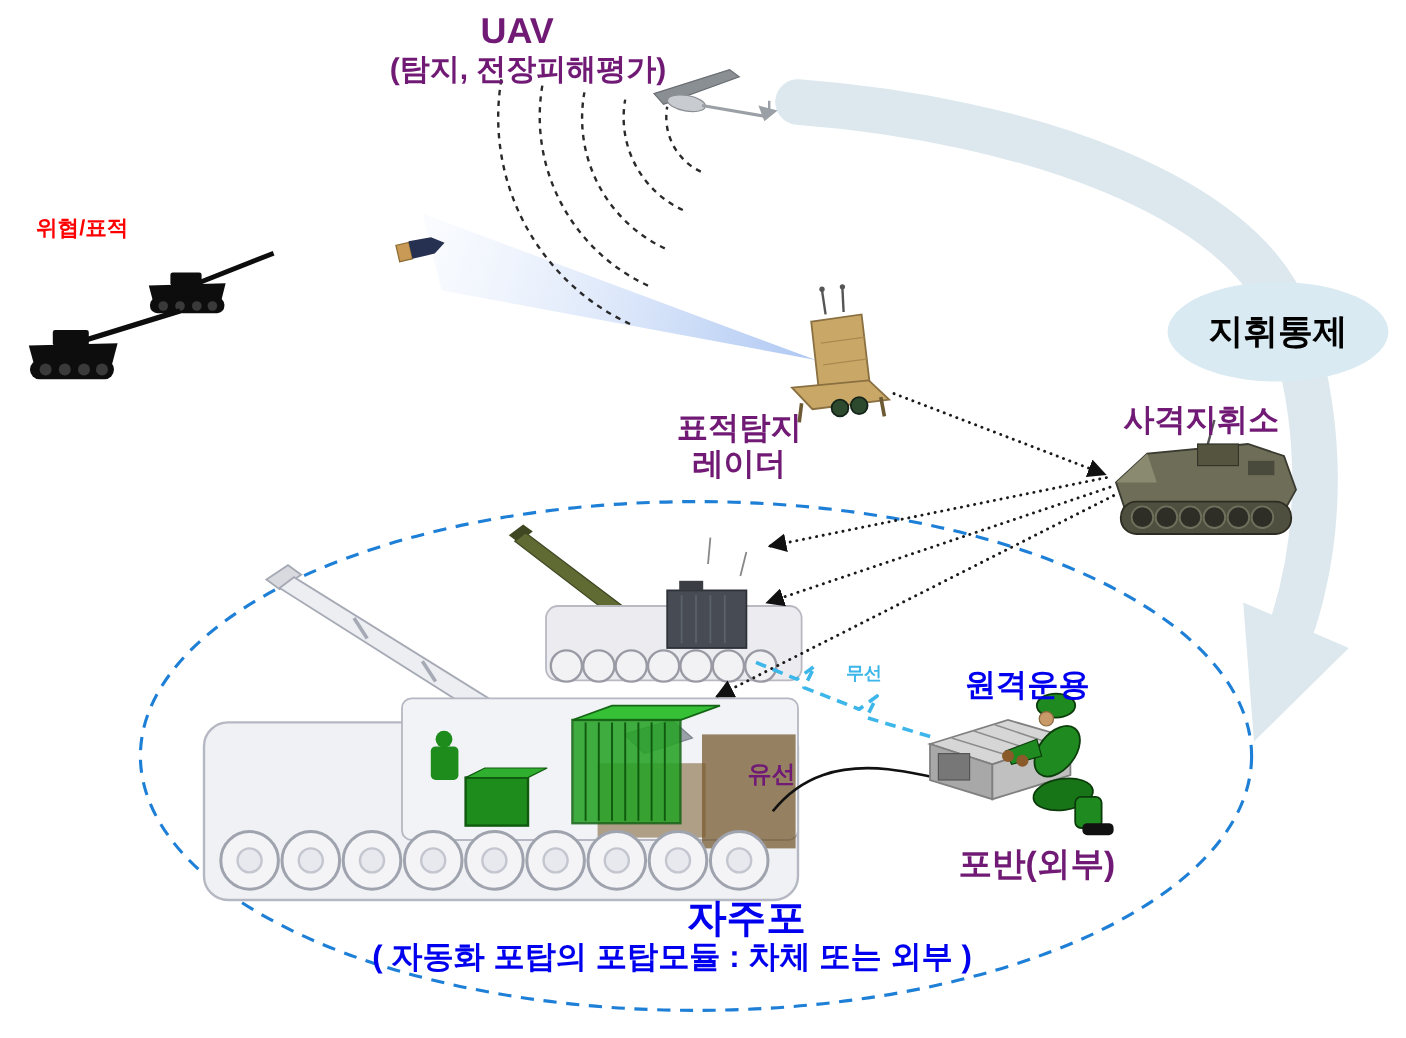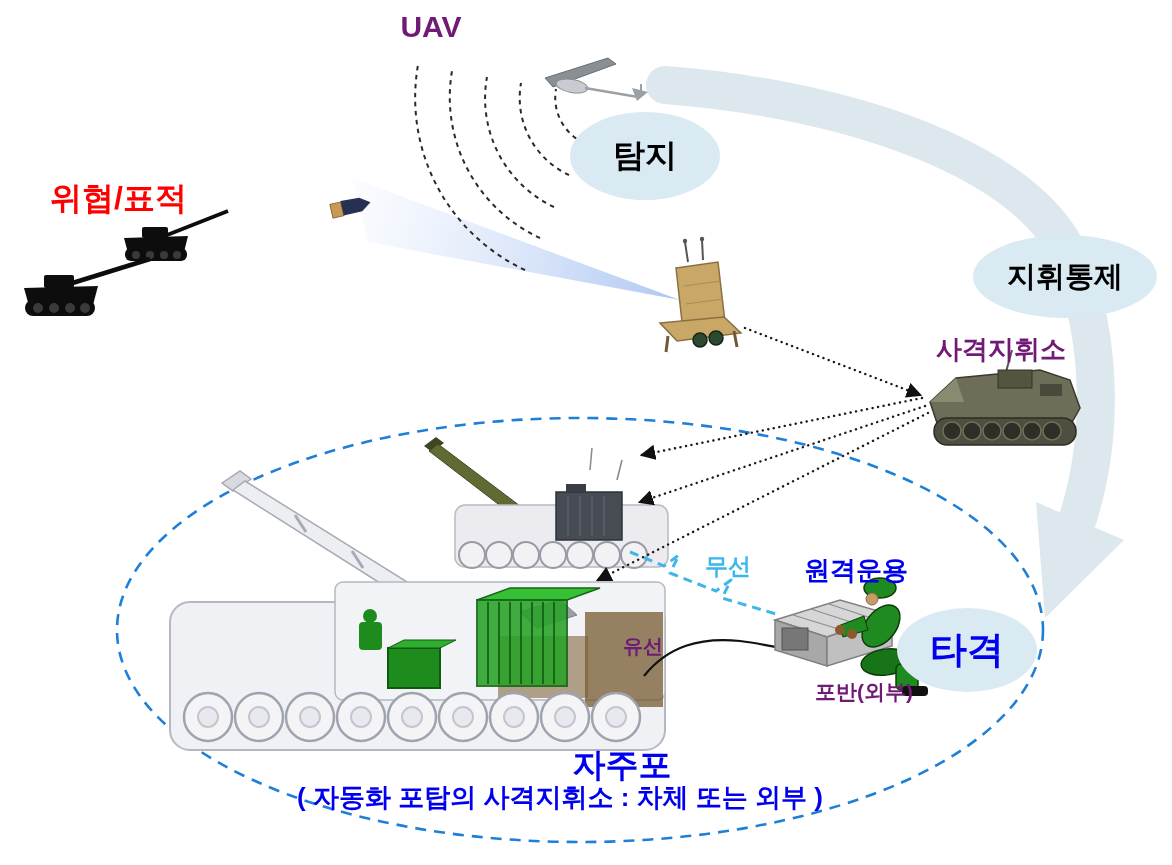--- a/index.html
+++ b/index.html
@@ -222,43 +222,42 @@
       <polygon points="864,616 838,626 843,637 868,630" fill="#1f8a1f" stroke="#0c3c0c" stroke-width="1"></polygon>
       <circle cx="840" cy="630" r="5" fill="#8a5a2a"></circle>
       <circle cx="852" cy="634" r="5" fill="#8a5a2a"></circle>
       <ellipse cx="886" cy="662" rx="25" ry="13" transform="rotate(-8 886 662)" fill="#177517" stroke="#0c3c0c" stroke-width="1.5"></ellipse>
       <rect x="896" y="664" width="22" height="26" rx="5" fill="#1f8a1f" stroke="#0c3c0c" stroke-width="1.5"></rect>
       <rect x="902" y="686" width="26" height="10" rx="4" fill="#111"></rect>
     </g>
   </svg>
 
   <div class="lbl center" style="left:431px;top:10px;font-size:30px;">UAV</div>
-
-  <div class="lbl txt-red" style="left:30px;top:180px;font-size:32px;margin-left:20px;">위협/표적</div>
-
-  <div class="bubble" style="left:570px;top:112px;width:150px;height:88px;font-size:32px;">
-    <span>탐지</span>
-  </div>
+  <div class="lbl center" style="left:440px;top:44px;font-size:25px;">(탐지, 전장피해평가)</div>
+
+  <div class="lbl txt-red" style="left:30px;top:180px;font-size:18px;">위협/표적</div>
+
 
   <div class="bubble" style="left:973px;top:235px;width:184px;height:83px;font-size:29px;">
     <span>지휘통제</span>
   </div>
 
+  <div class="lbl center" style="left:616px;top:342px;font-size:26px;">
+    <div>표적탐지</div>
+    <div>레이더</div>
+  </div>
 
   <div class="lbl center" style="left:1001px;top:335px;font-size:26px;">사격지휘소</div>
 
 
-  <div class="lbl txt-cyan" style="left:705px;top:553px;font-size:23px;">무선</div>
+  <div class="lbl txt-cyan" style="left:705px;top:553px;font-size:15px;">무선</div>
 
   <div class="lbl center txt-blue" style="left:856px;top:556px;font-size:26px;">원격운용</div>
 
   <div class="lbl" style="left:623px;top:635px;font-size:20px;">유선</div>
 
-  <div class="bubble" style="left:897px;top:608px;width:140px;height:84px;font-size:37px;">
-    <span class="txt-blue">타격</span>
-  </div>
-
-  <div class="lbl center" style="left:864px;top:680px;font-size:21px;">포반(외부)</div>
+
+  <div class="lbl center" style="left:864px;top:704px;font-size:28px;">포반(외부)</div>
 
   <div class="lbl center txt-blue" style="left:583px;top:746px;font-size:33px;margin-left:39px;">자주포</div>
-  <div class="lbl center txt-blue" style="left:560px;top:783px;font-size:26px;">( 자동화 포탑의 사격지휘소 : 차체 또는 외부 )</div>
+  <div class="lbl center txt-blue" style="left:560px;top:783px;font-size:26px;">( 자동화 포탑의 포탑모듈 : 차체 또는 외부 )</div>
 
 </div>
 
 </body></html>

